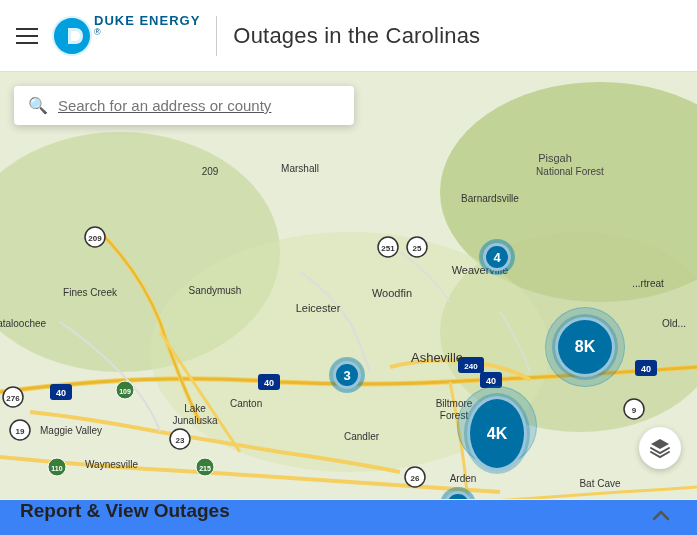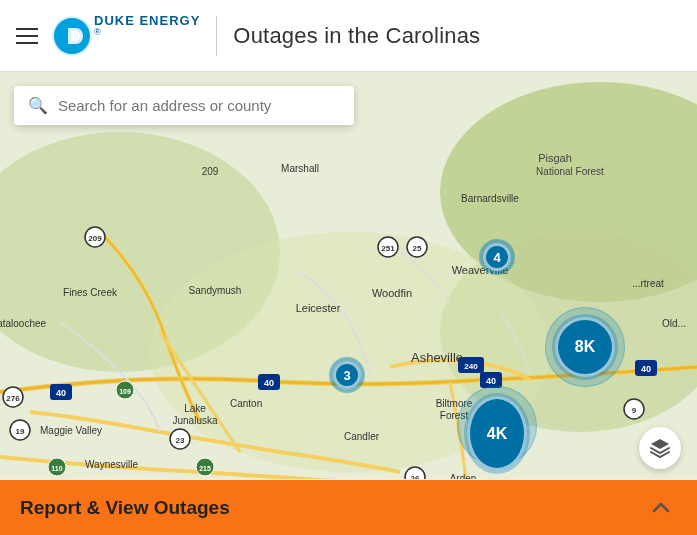--- a/index.html
+++ b/index.html
@@ -68,20 +68,21 @@
     }
     #search-icon-wrap {
       color: #666;
       font-size: 16px;
     }
     #search-input {
       border: none; outline: none;
       font-size: 15px; color: #555;
       width: 100%;
       background: transparent;
+      text-decoration: underline;
     }
     .cluster-outer {
       position: absolute;
       border-radius: 50%;
       background: rgba(0,120,180,0.25);
       transform: translate(-50%, -50%);
     }
     .cluster-inner {
       position: absolute;
       border-radius: 50%;
@@ -89,23 +90,23 @@
       display: flex; align-items: center; justify-content: center;
       font-weight: bold; color: #fff;
       transform: translate(-50%, -50%);
       cursor: pointer;
     }
 
     
     #bottom-bar {
       position: absolute;
       bottom: 0; left: 0; right: 0;
-      height: 56px;
-      background: #f97316;
-      display: flex; align-items: center; justify-content: space-between;
+      height: 36px;
+      background: #3b82f6;
+      display: flex; justify-content: space-between;
       padding: 0 20px;
       border-top: 1px solid #eee;
       z-index: 100;
     }
     #bottom-bar-title {
       font-size: 19px; font-weight: 600; color: #222;
     }
     #chevron-up {
       width: 32px; height: 32px;
       display: flex; align-items: center; justify-content: center;

